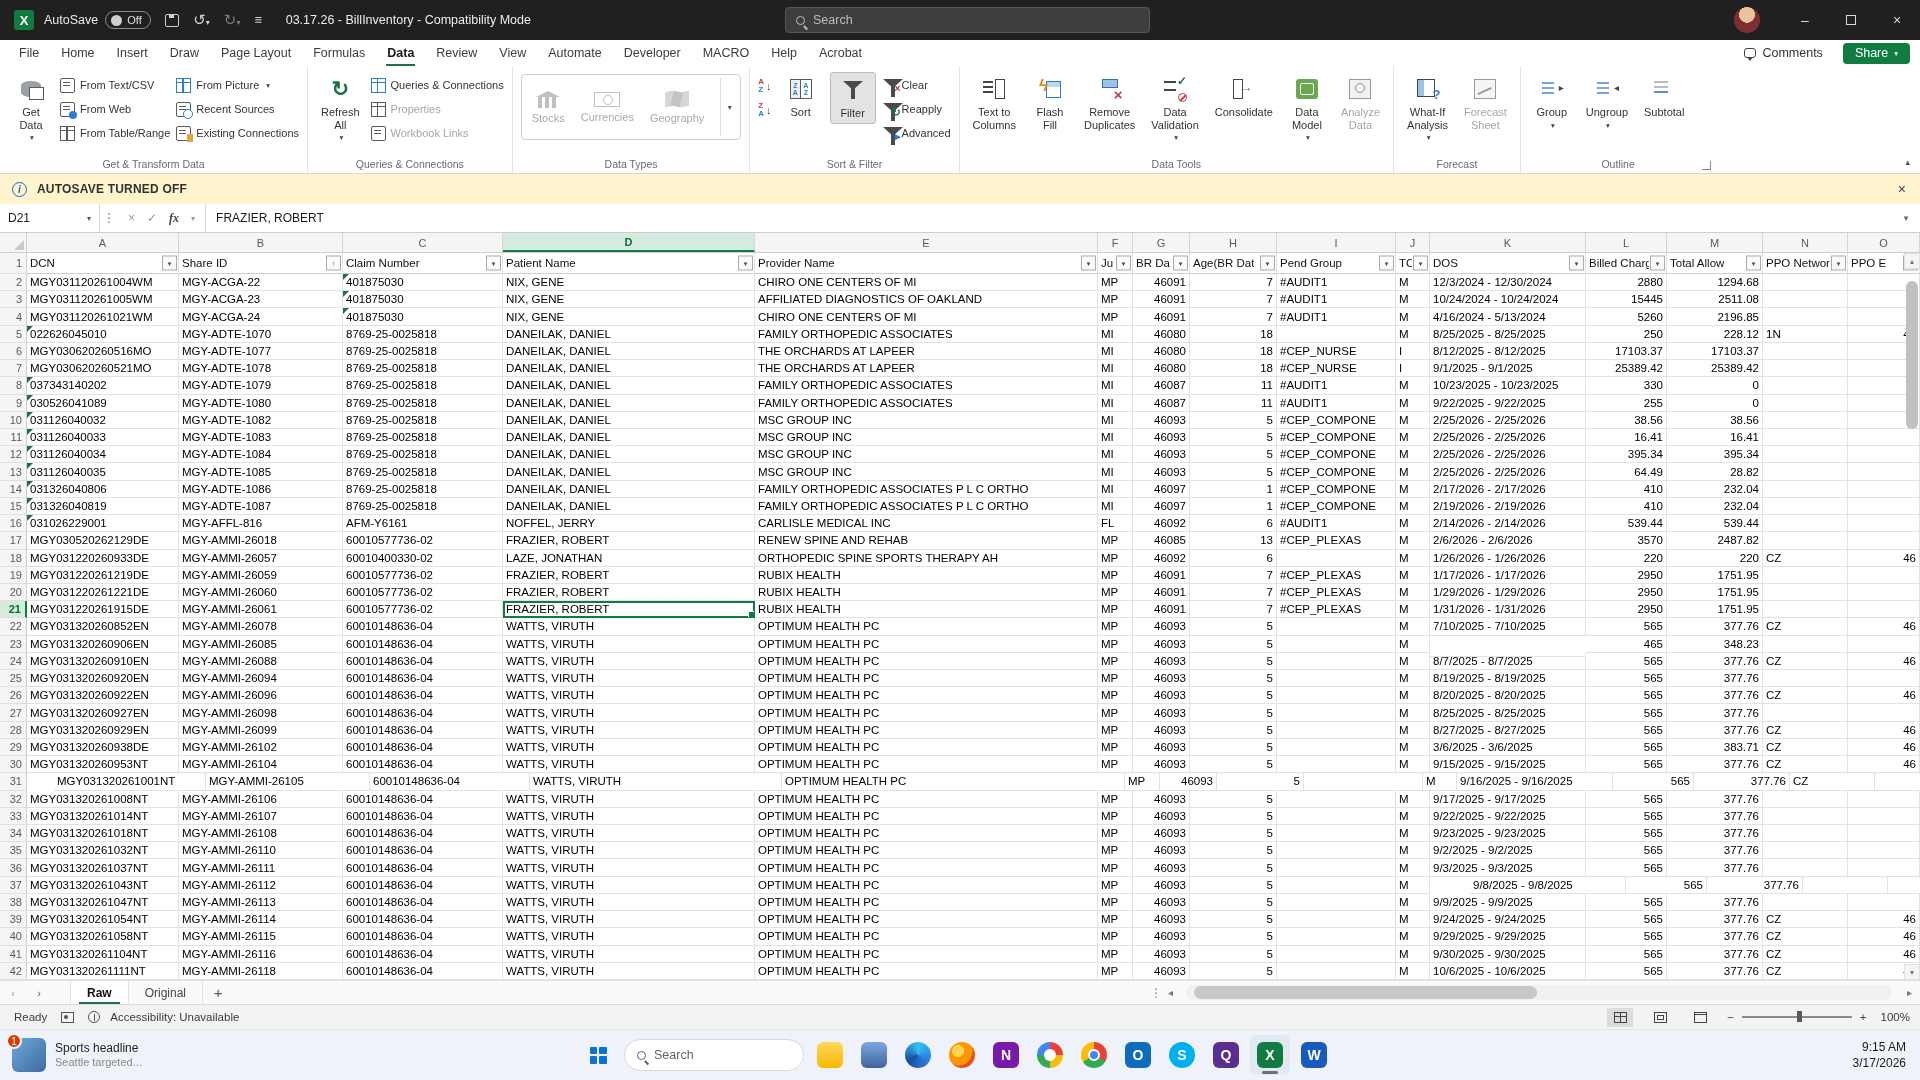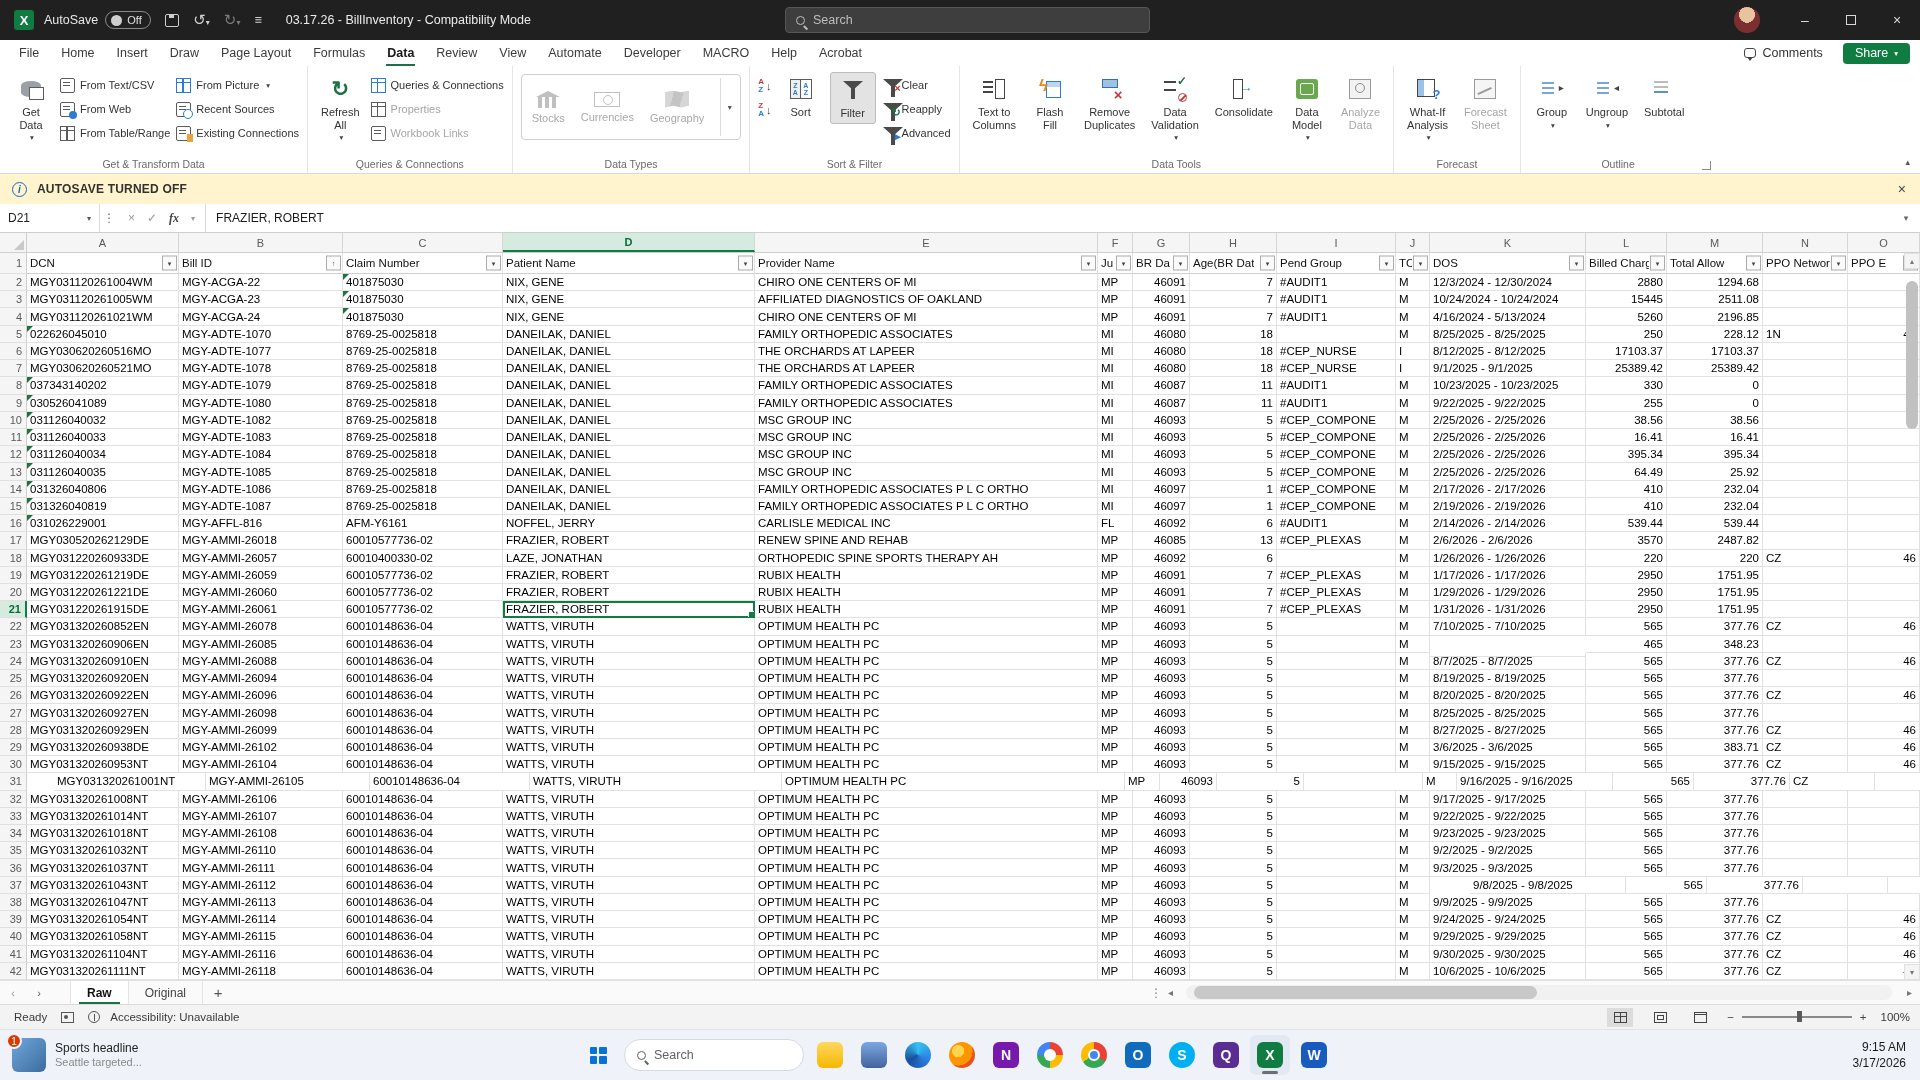--- a/index.html
+++ b/index.html
@@ -586,21 +586,21 @@
         <div class="colh" style="width: 72px;">O</div>
       </div>
     <div class="grid-body" id="grid-body">
         <div class="grow hrow">
           <div class="gnum">1</div>
           <div class="gcell hcell" style="width: 152px;">
             <span class="hdr-text">DCN</span>
             <span class="fbtn">▾</span>
           </div>
           <div class="gcell hcell" style="width: 164px;">
-            <span class="hdr-text">Bill ID</span>
+            <span class="hdr-text">Share ID</span>
             <span class="fbtn">↑</span>
           </div>
           <div class="gcell hcell" style="width: 160px;">
             <span class="hdr-text">Claim Number</span>
             <span class="fbtn">▾</span>
           </div>
           <div class="gcell hcell" style="width: 252px;">
             <span class="hdr-text">Patient Name</span>
             <span class="fbtn">▾</span>
           </div>
@@ -854,21 +854,21 @@
           <div class="gcell" style="width: 160px;">8769-25-0025818</div>
           <div class="gcell" style="width: 252px;">DANEILAK, DANIEL</div>
           <div class="gcell" style="width: 343px;">MSC GROUP INC</div>
           <div class="gcell" style="width: 35px;">MI</div>
           <div class="gcell r" style="width: 57px;">46093</div>
           <div class="gcell r" style="width: 87px;">5</div>
           <div class="gcell" style="width: 119px;">#CEP_COMPONE</div>
           <div class="gcell" style="width: 34px;">M</div>
           <div class="gcell" style="width: 156px;">2/25/2026 - 2/25/2026</div>
           <div class="gcell r" style="width: 81px;">64.49</div>
-          <div class="gcell r" style="width: 96px;">25.92</div>
+          <div class="gcell r" style="width: 96px;">28.82</div>
           <div class="gcell" style="width: 85px;"></div>
           <div class="gcell r" style="width: 72px;"></div>
         </div>
         <div class="grow">
           <div class="gnum">14</div>
           <div class="gcell tri" style="width: 152px;">031326040806</div>
           <div class="gcell" style="width: 164px;">MGY-ADTE-1086</div>
           <div class="gcell" style="width: 160px;">8769-25-0025818</div>
           <div class="gcell" style="width: 252px;">DANEILAK, DANIEL</div>
           <div class="gcell" style="width: 343px;">FAMILY ORTHOPEDIC ASSOCIATES P L C ORTHO</div>

